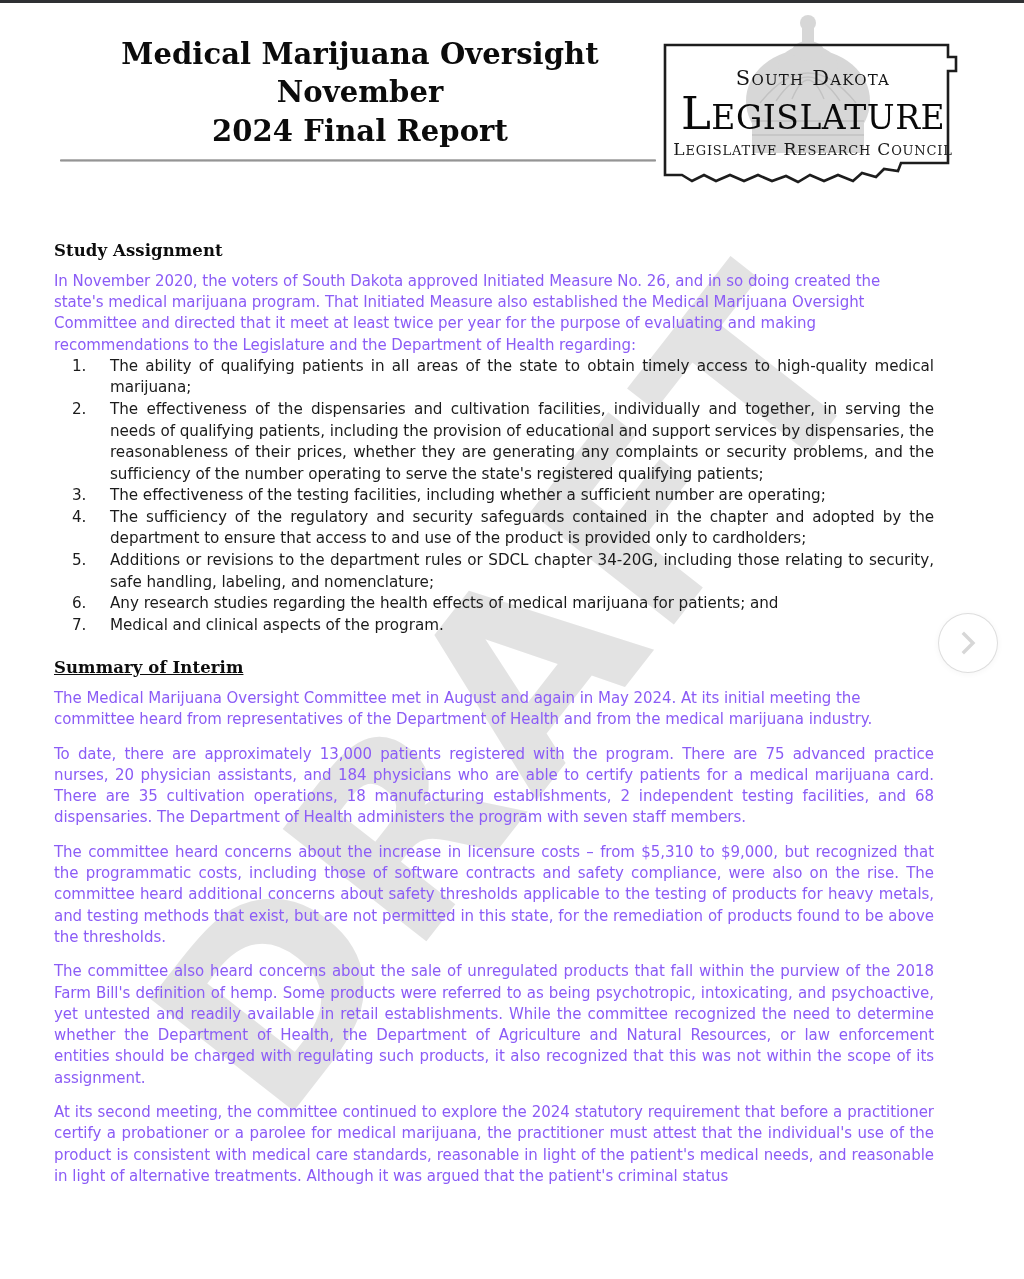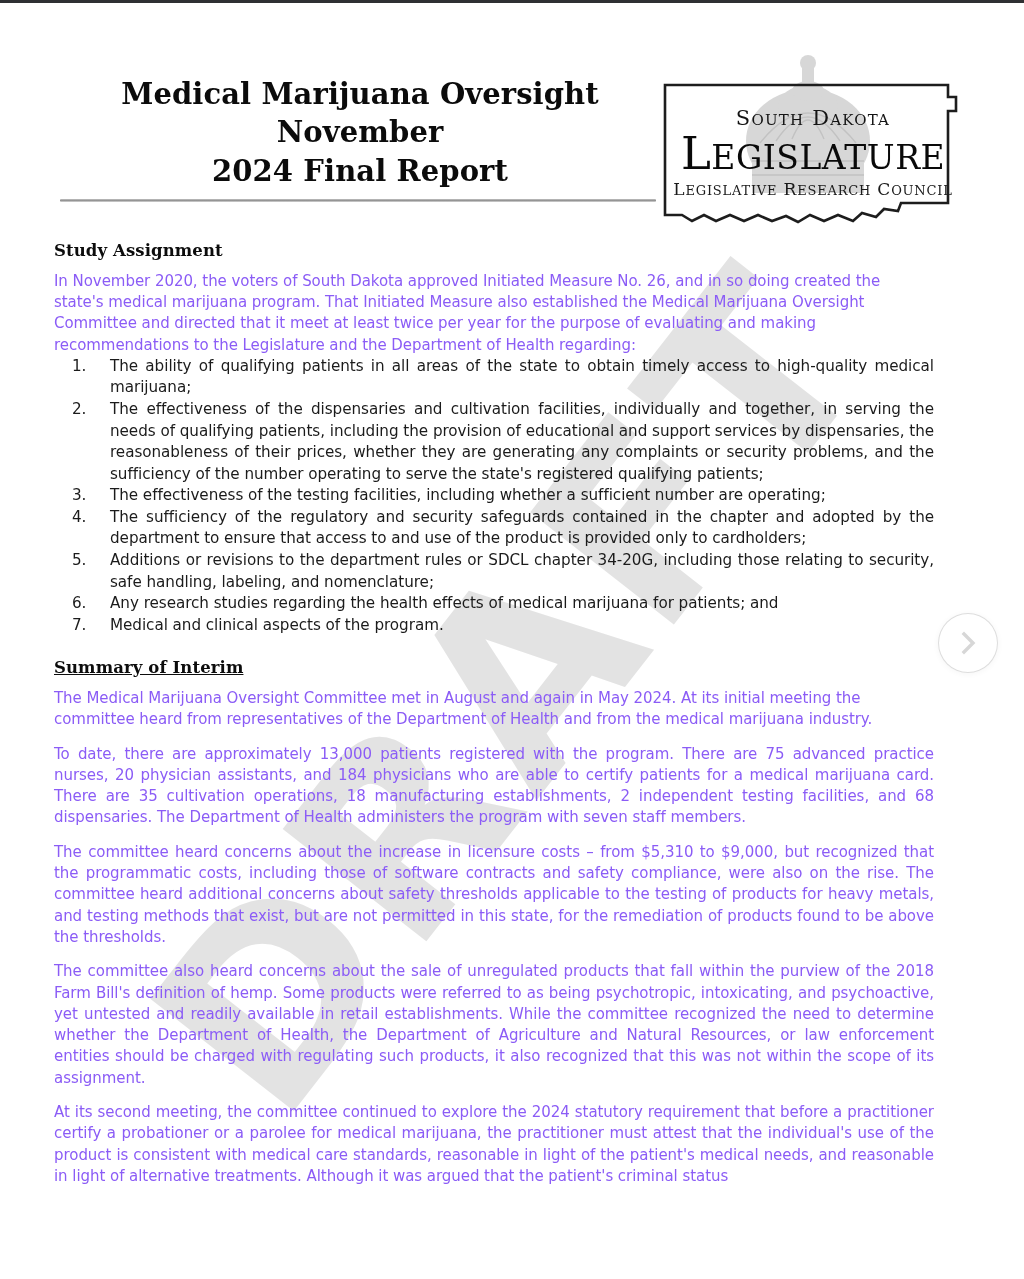--- a/index.html
+++ b/index.html
@@ -61,21 +61,20 @@
     user-select: none;
   }
 
   
   .header {
     position: absolute;
     top: 0; left: 0;
     width: 960px;
     height: 220px;
     z-index: 5;
-    margin-top: 40px;
   }
   .title-block {
     position: absolute;
     left: 60px;
     top: 32px;
     width: 600px;
     text-align: center;
     font-family: "DejaVu Serif", "Liberation Serif", serif;
     font-weight: 700;
     font-size: 29px;

